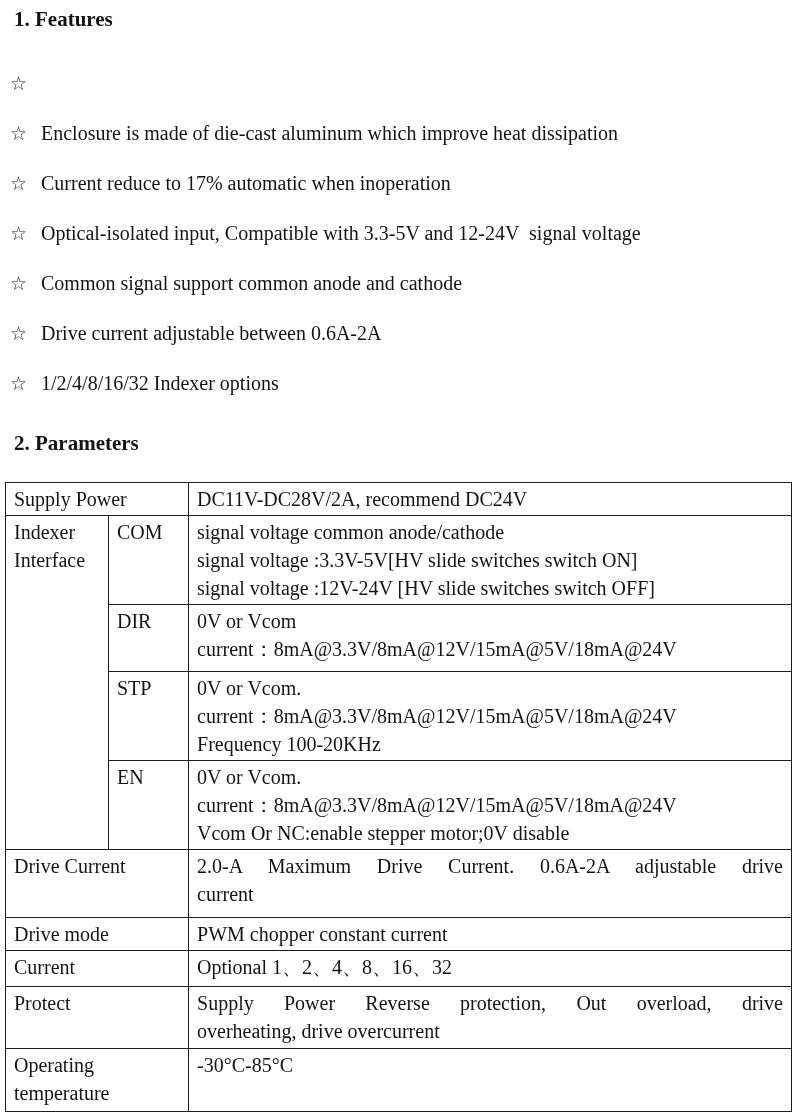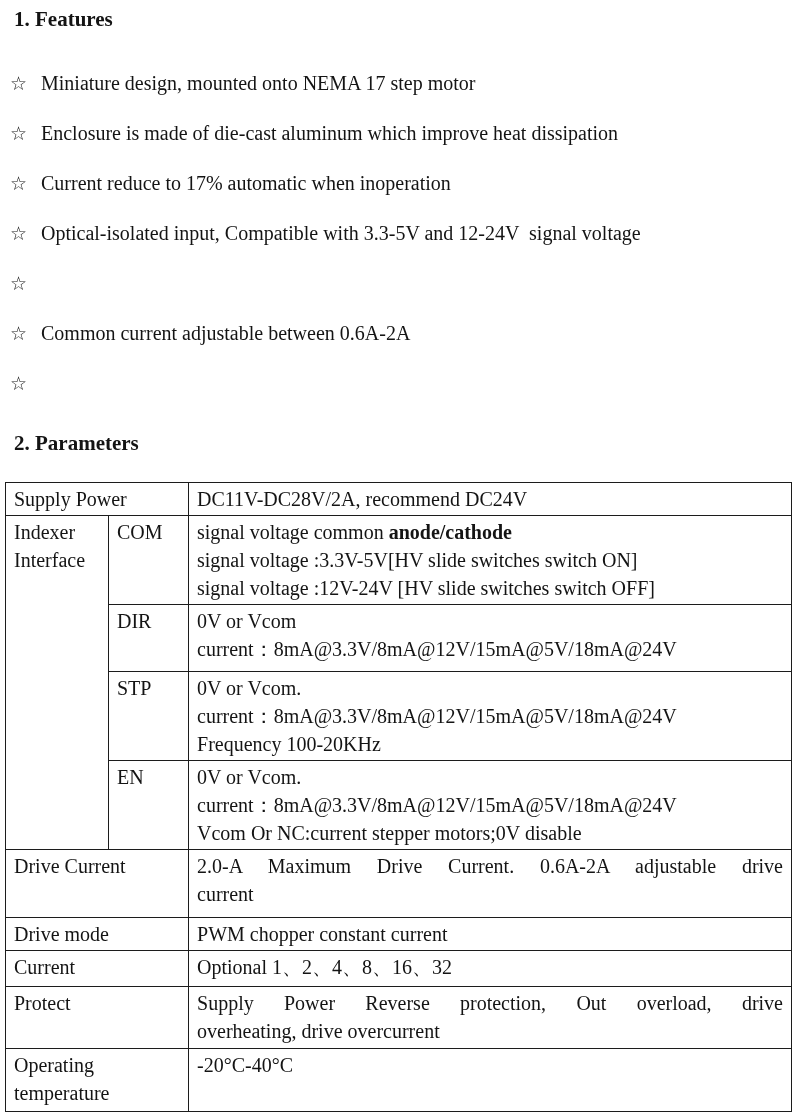--- a/index.html
+++ b/index.html
@@ -59,55 +59,56 @@
     vertical-align: top;
     padding: 2px 8px;
     overflow: hidden;
   }
   td.lbl { padding-left: 10px; }
   td.pad-top { padding-top: 30px; }
   .just {
     text-align: justify;
     text-align-last: justify;
   }
-  b { font-weight: bold; }
+  b { font-weight: normal; }
 </style>
 </head>
 <body>
 
 <div class="page">
 
   <h1 class="heading" id="features-heading">1. Features</h1>
 
   <div class="features">
     <div class="feat">
       <span class="star">☆</span>
-      <span class="ftext">Miniature design, mounted onto NEMA 17 step motor</span>
     </div>
     <div class="feat">
       <span class="star">☆</span>
       <span class="ftext">Enclosure is made of die-cast aluminum which improve heat dissipation</span>
     </div>
     <div class="feat">
       <span class="star">☆</span>
       <span class="ftext">Current reduce to 17% automatic when inoperation</span>
     </div>
     <div class="feat">
       <span class="star">☆</span>
       <span class="ftext">Optical-isolated input, Compatible with 3.3-5V and 12-24V  signal voltage</span>
     </div>
     <div class="feat">
       <span class="star">☆</span>
+      <span class="ftext">Common signal support common anode and cathode</span>
     </div>
     <div class="feat">
       <span class="star">☆</span>
-      <span class="ftext">Common current adjustable between 0.6A-2A</span>
+      <span class="ftext">Drive current adjustable between 0.6A-2A</span>
     </div>
     <div class="feat">
       <span class="star">☆</span>
+      <span class="ftext">1/2/4/8/16/32 Indexer options</span>
     </div>
   </div>
 
   <h2 class="heading" id="parameters-heading">2. Parameters</h2>
 
   <table class="params">
     <colgroup>
       <col style="width:103px">
       <col style="width:80px">
       <col>
@@ -144,21 +145,21 @@
         <div>current：8mA@3.3V/8mA@12V/15mA@5V/18mA@24V</div>
         <div>Frequency 100-20KHz</div>
       </td>
     </tr>
 
     <tr style="height:85px">
       <td class="lbl">EN</td>
       <td>
         <div>0V or Vcom.</div>
         <div>current：8mA@3.3V/8mA@12V/15mA@5V/18mA@24V</div>
-        <div>Vcom Or NC:current stepper motors;0V disable</div>
+        <div>Vcom Or NC:enable stepper motor;0V disable</div>
       </td>
     </tr>
 
     <tr style="height:68px">
       <td colspan="2" class="lbl">Drive Current</td>
       <td>
         <div class="just">2.0-A Maximum Drive Current. 0.6A-2A adjustable drive</div>
         <div>current</div>
       </td>
     </tr>
@@ -176,18 +177,18 @@
     <tr style="height:62px">
       <td colspan="2" class="lbl">Protect</td>
       <td>
         <div class="just">Supply Power Reverse protection, Out overload, drive</div>
         <div>overheating, drive overcurrent</div>
       </td>
     </tr>
 
     <tr style="height:63px">
       <td colspan="2" class="lbl">Operating temperature</td>
-      <td>-20°C-40°C</td>
+      <td>-30°C-85°C</td>
     </tr>
 
   </tbody>
     </table>
 </div>
 
 </body></html>

